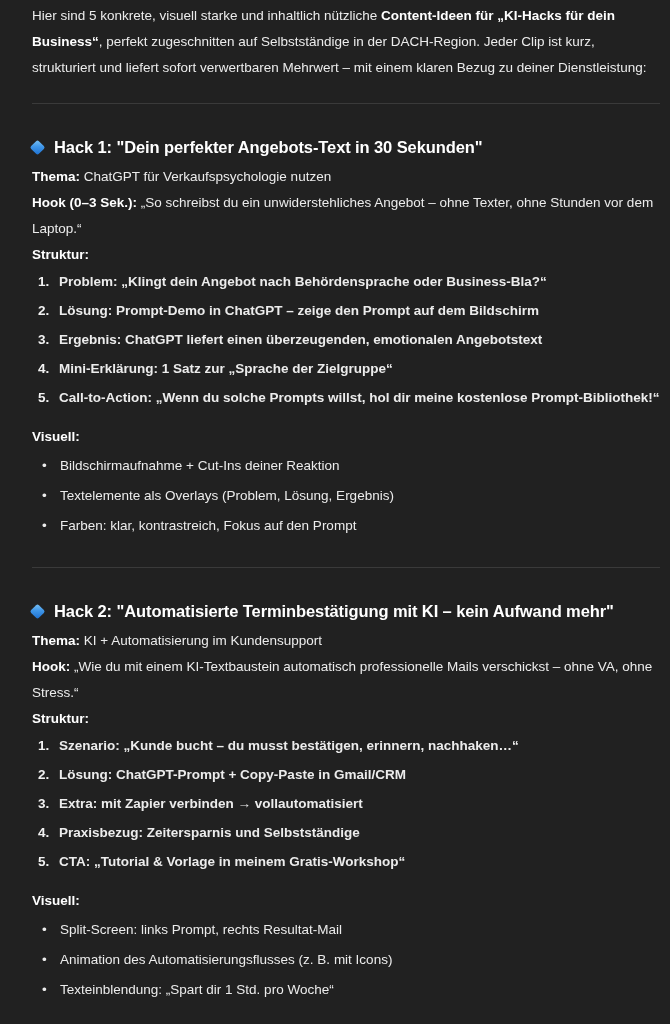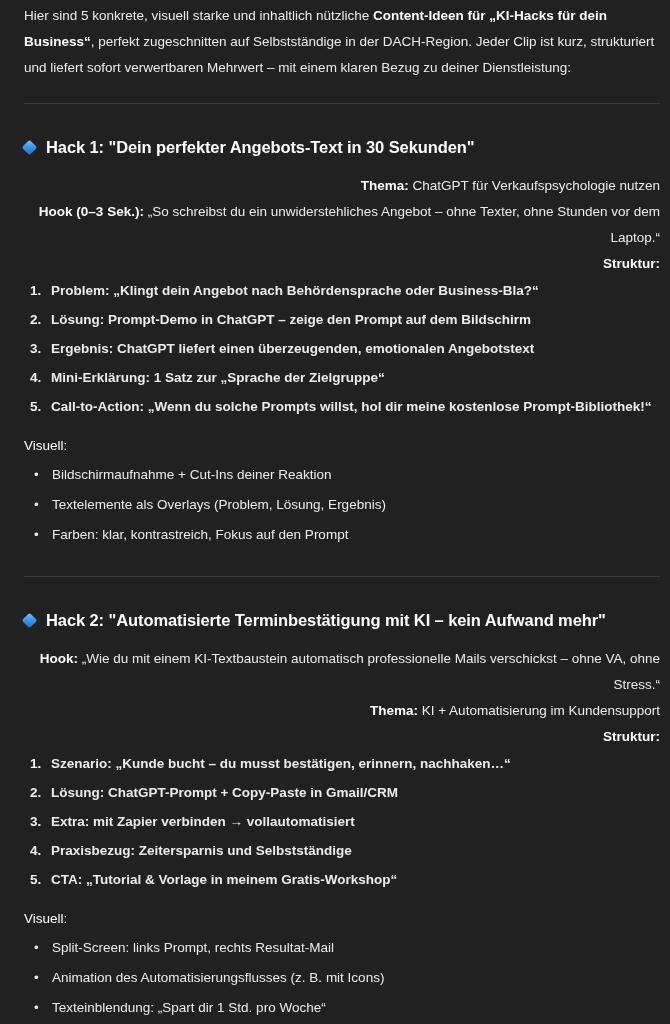--- a/index.html
+++ b/index.html
@@ -2,41 +2,41 @@
 <html><head>
 <meta charset="utf-8">
 <style>
   html,body { margin:0; padding:0; }
   body {
     width:670px; height:1024px; overflow:hidden;
     background:#212121; color:#ececec;
     font-family:"Liberation Sans", sans-serif;
     font-size:13.5px; line-height:26px;
   }
-  .content { padding:3px 10px 0 24px; }
+  .content { padding:3px 10px 0 32px; }
   .b { font-weight:700; color:#ffffff; }
   .intro { margin:0 0 22px 0; }
   hr.divider { border:0; border-top:1px solid #3a3a3a; margin:0; }
   .section-title {
     display:flex; align-items:center; gap:11px;
     margin:30px 0 0 0; line-height:26px; white-space:nowrap;
   }
   .section-title .title-text { font-size:16.5px; font-weight:700; color:#ffffff; letter-spacing:-0.1px; }
   .diamond {
     width:11px; height:11px; flex:0 0 11px;
     transform:rotate(45deg); border-radius:2px;
     background:linear-gradient(135deg, #7cc3f4 0%, #3f96e8 45%, #1c6fd0 100%);
   }
-  .meta { margin-top:13px;text-align:right; }
+  .meta { margin-top:4px; }
   .meta-line { display:block; }
   ol.steps { list-style:none; margin:1px 0 0 0; padding:0; }
   ol.steps li { display:flex; margin-bottom:3px; }
   .num { flex:0 0 27px; padding-left:6px; box-sizing:border-box; font-weight:700; color:#f2f2f2; }
   .step-text { flex:1;font-weight:bold; }
-  .visuell-label { margin:13px 0 3px 0; font-weight:400; color:#ffffff; }
+  .visuell-label { margin:13px 0 3px 0; font-weight:700; color:#ffffff; }
   ul.vis { list-style:none; margin:0; padding:0; }
   ul.vis li { display:flex; margin-bottom:4px; }
   .dot { flex:0 0 28px; padding-left:10px; box-sizing:border-box; color:#ececec; }
   .vis-text { flex:1; }
 </style>
 </head>
 <body>
 
 <div class="content">
 
@@ -98,22 +98,22 @@
 
   <hr class="divider" style="margin-top:28px;">
 
   <div>
     <div class="section-title">
       <span class="diamond"></span>
       <span class="title-text">Hack 2: "Automatisierte Terminbestätigung mit KI – kein Aufwand mehr"</span>
     </div>
 
     <div class="meta">
+      <span class="meta-line"><span class="b">Thema:</span><span> KI + Automatisierung im Kundensupport</span></span>
       <span class="meta-line"><span class="b">Hook:</span><span> „Wie du mit einem KI-Textbaustein automatisch professionelle Mails verschickst – ohne VA, ohne Stress.“</span></span>
-      <span class="meta-line"><span class="b">Thema:</span><span> KI + Automatisierung im Kundensupport</span></span>
       <span class="meta-line"><span class="b">Struktur:</span><span></span></span>
     </div>
 
     <ol class="steps">
       <li>
           <span class="num">1.</span>
           <span class="step-text">Szenario: „Kunde bucht – du musst bestätigen, erinnern, nachhaken…“</span>
         </li>
       <li>
           <span class="num">2.</span>

